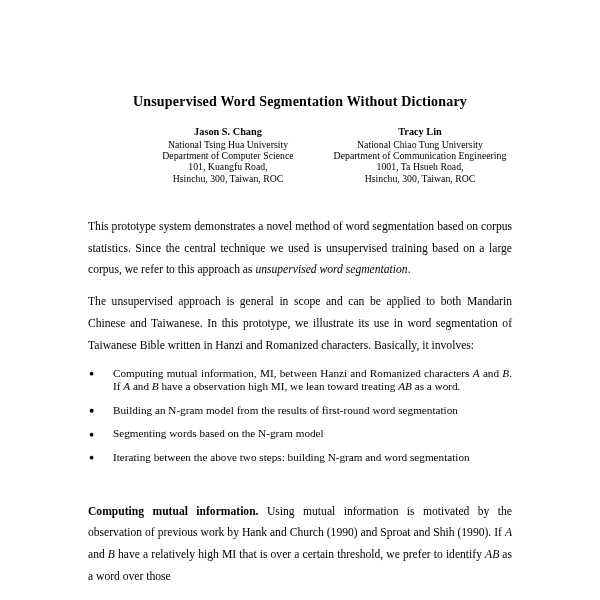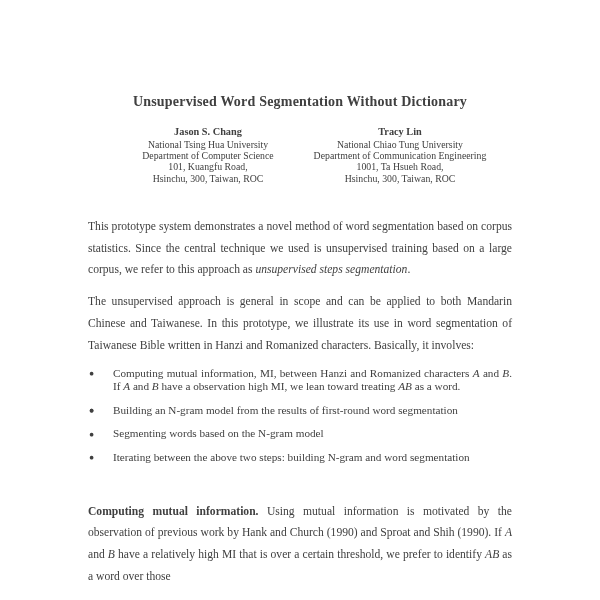--- a/index.html
+++ b/index.html
@@ -2,32 +2,32 @@
 <html><head>
 <meta charset="utf-8">
 <style>
   html, body { margin: 0; padding: 0; background: #ffffff; }
   .page {
     position: relative;
     width: 600px;
     height: 600px;
     overflow: hidden;
     background: #ffffff;
-    color: #404040;
+    color: #000000;
     font-family: "Liberation Serif", serif;
   }
   .title {
     margin: 0;
     padding-top: 94px;
     font-size: 14px;
     font-weight: 700;
     text-align: center;
     letter-spacing: 0.2px;
   }
-  .authors { display: flex; align-items: flex-start; margin-top: 16px; }
+  .authors { display: flex; align-items: flex-start; margin-top: 16px; padding-left: 20px; }
   .author-col { text-align: center; }
   .author-col.first  { margin-left: 125px; width: 166px; }
   .author-col.second { margin-left: 6px;  width: 206px; }
   .author-name { font-size: 10.3px; font-weight: 700; line-height: 12px; margin-bottom: 1px; }
   .aff-line { font-size: 9.8px; line-height: 11.2px; }
   .author-email {
     margin-top: 4px;
     font-family: "Liberation Mono", "DejaVu Sans Mono", monospace;
     font-size: 8.8px;
     letter-spacing: 0.3px;
@@ -81,21 +81,21 @@
     </div>
     <div class="author-col second">
       <div class="author-name">Tracy Lin</div>
       <div class="aff-line">National Chiao Tung University</div>
       <div class="aff-line">Department of Communication Engineering</div>
       <div class="aff-line">1001, Ta Hsueh Road,</div>
       <div class="aff-line">Hsinchu, 300, Taiwan, ROC</div>
     </div>
   </div>
 
-  <p class="para p1"><span>This prototype system demonstrates a novel method of word segmentation based on corpus statistics. Since the central technique we used is unsupervised training based on a large corpus, we refer to this approach as </span><span class="it">unsupervised steps segmentation</span><span>.</span></p>
+  <p class="para p1"><span>This prototype system demonstrates a novel method of word segmentation based on corpus statistics. Since the central technique we used is unsupervised training based on a large corpus, we refer to this approach as </span><span class="it">unsupervised word segmentation</span><span>.</span></p>
 
   <p class="para p2"><span>The unsupervised approach is general in scope and can be applied to both Mandarin Chinese and Taiwanese. In this prototype, we illustrate its use in word segmentation of Taiwanese Bible written in Hanzi and Romanized characters. Basically, it involves:</span></p>
 
   <ul class="bullets">
     <li>
       <span class="bullet-marker">●</span>
       <span><span>Computing mutual information, MI, between Hanzi and Romanized characters </span><span class="it">A</span><span> and </span><span class="it">B</span><span>. If </span><span class="it">A</span><span> and </span><span class="it">B</span><span> have a observation high MI, we lean toward treating </span><span class="it">AB</span><span> as a word.</span></span>
     </li>
     <li>
       <span class="bullet-marker">●</span>

